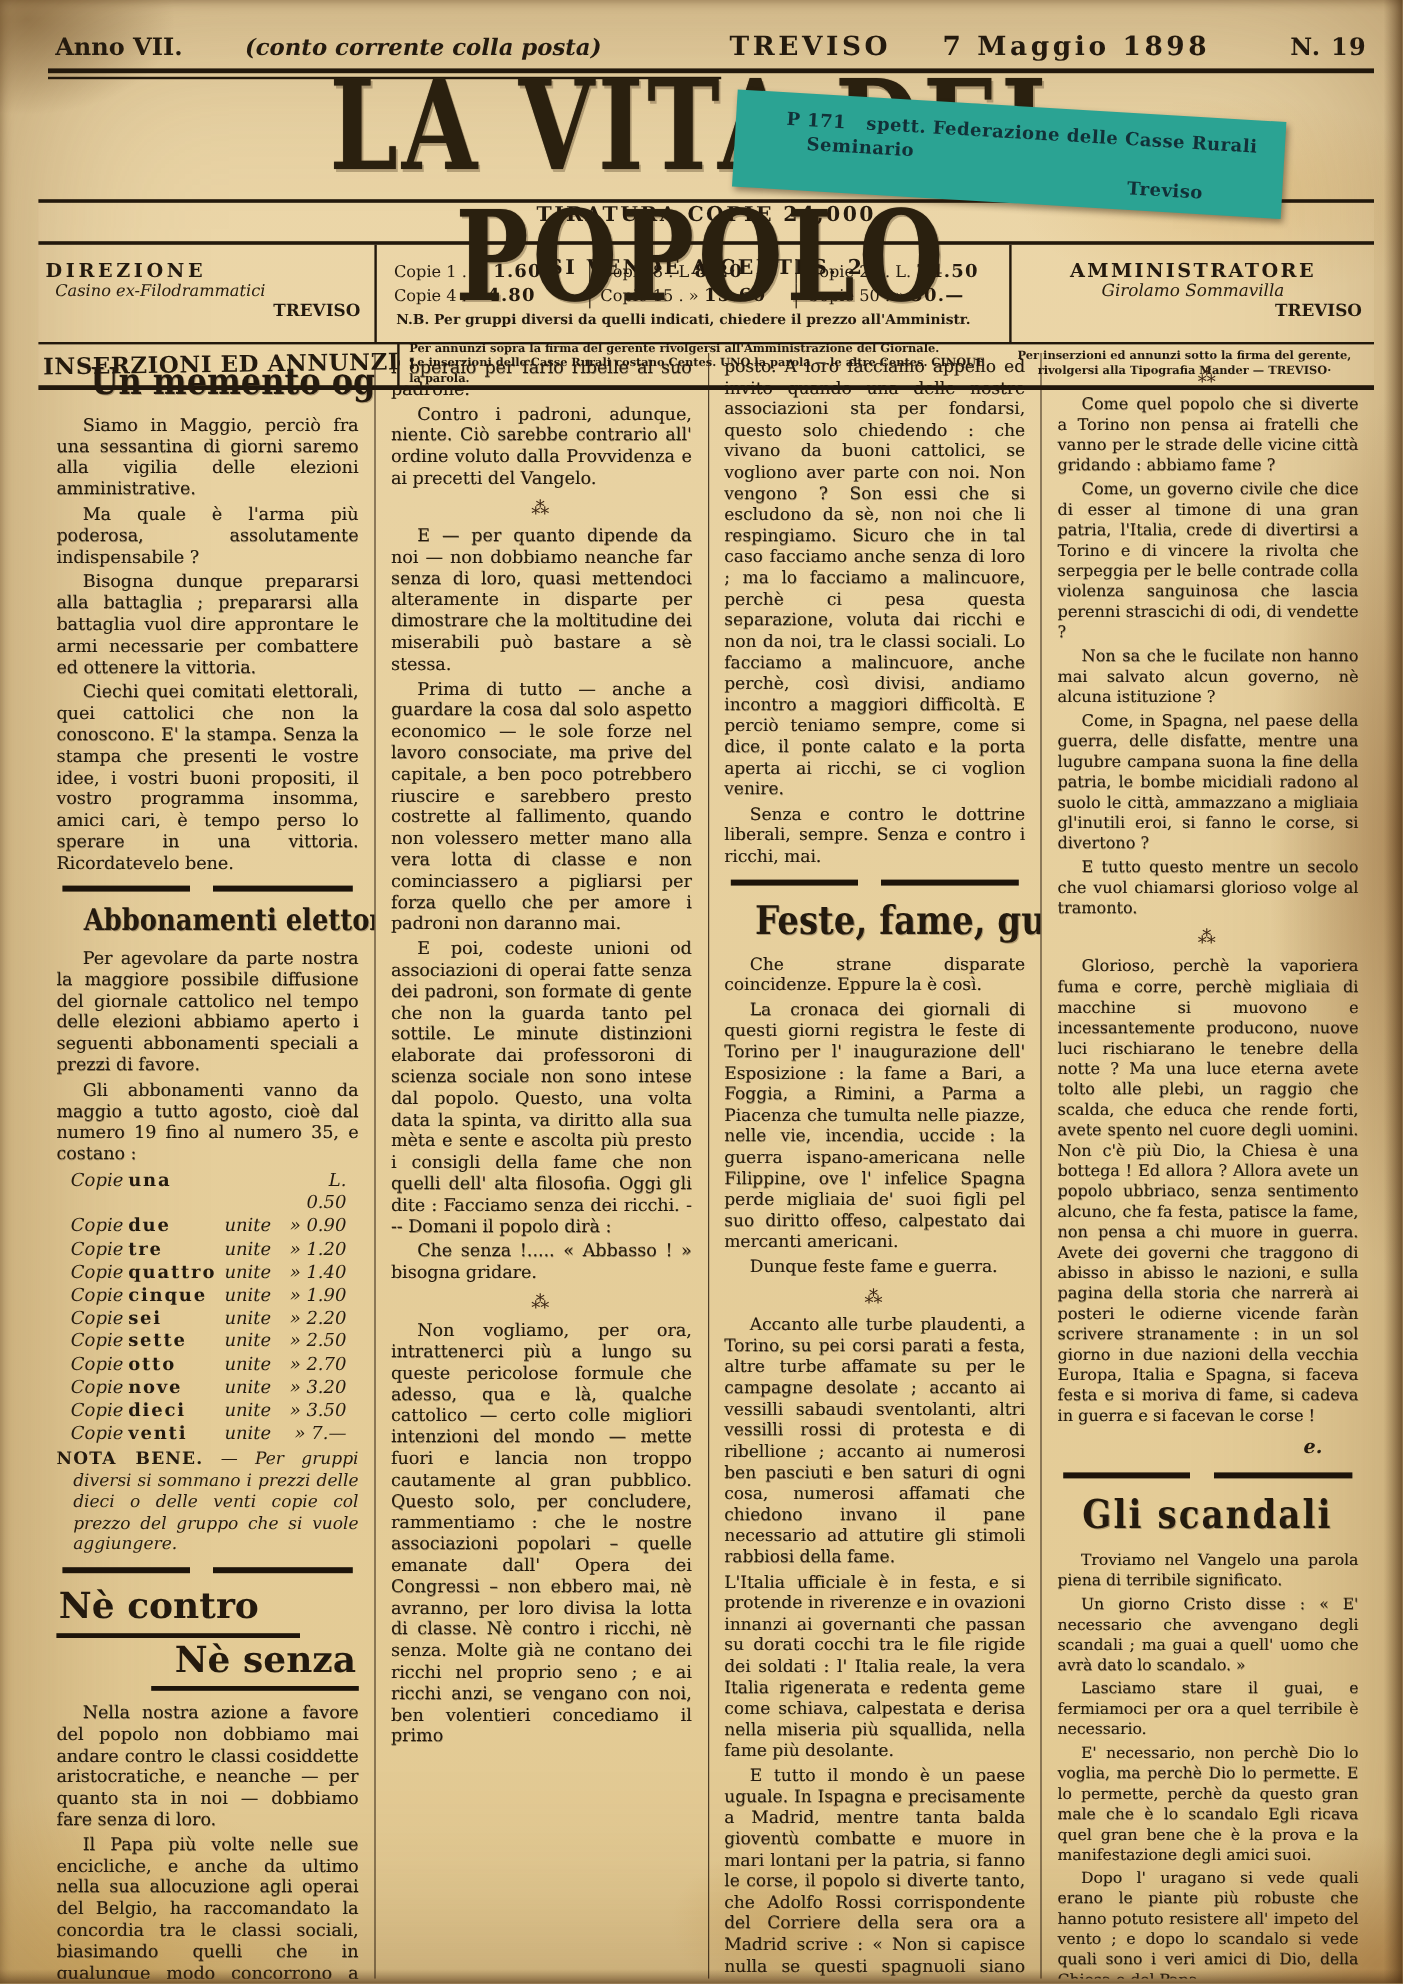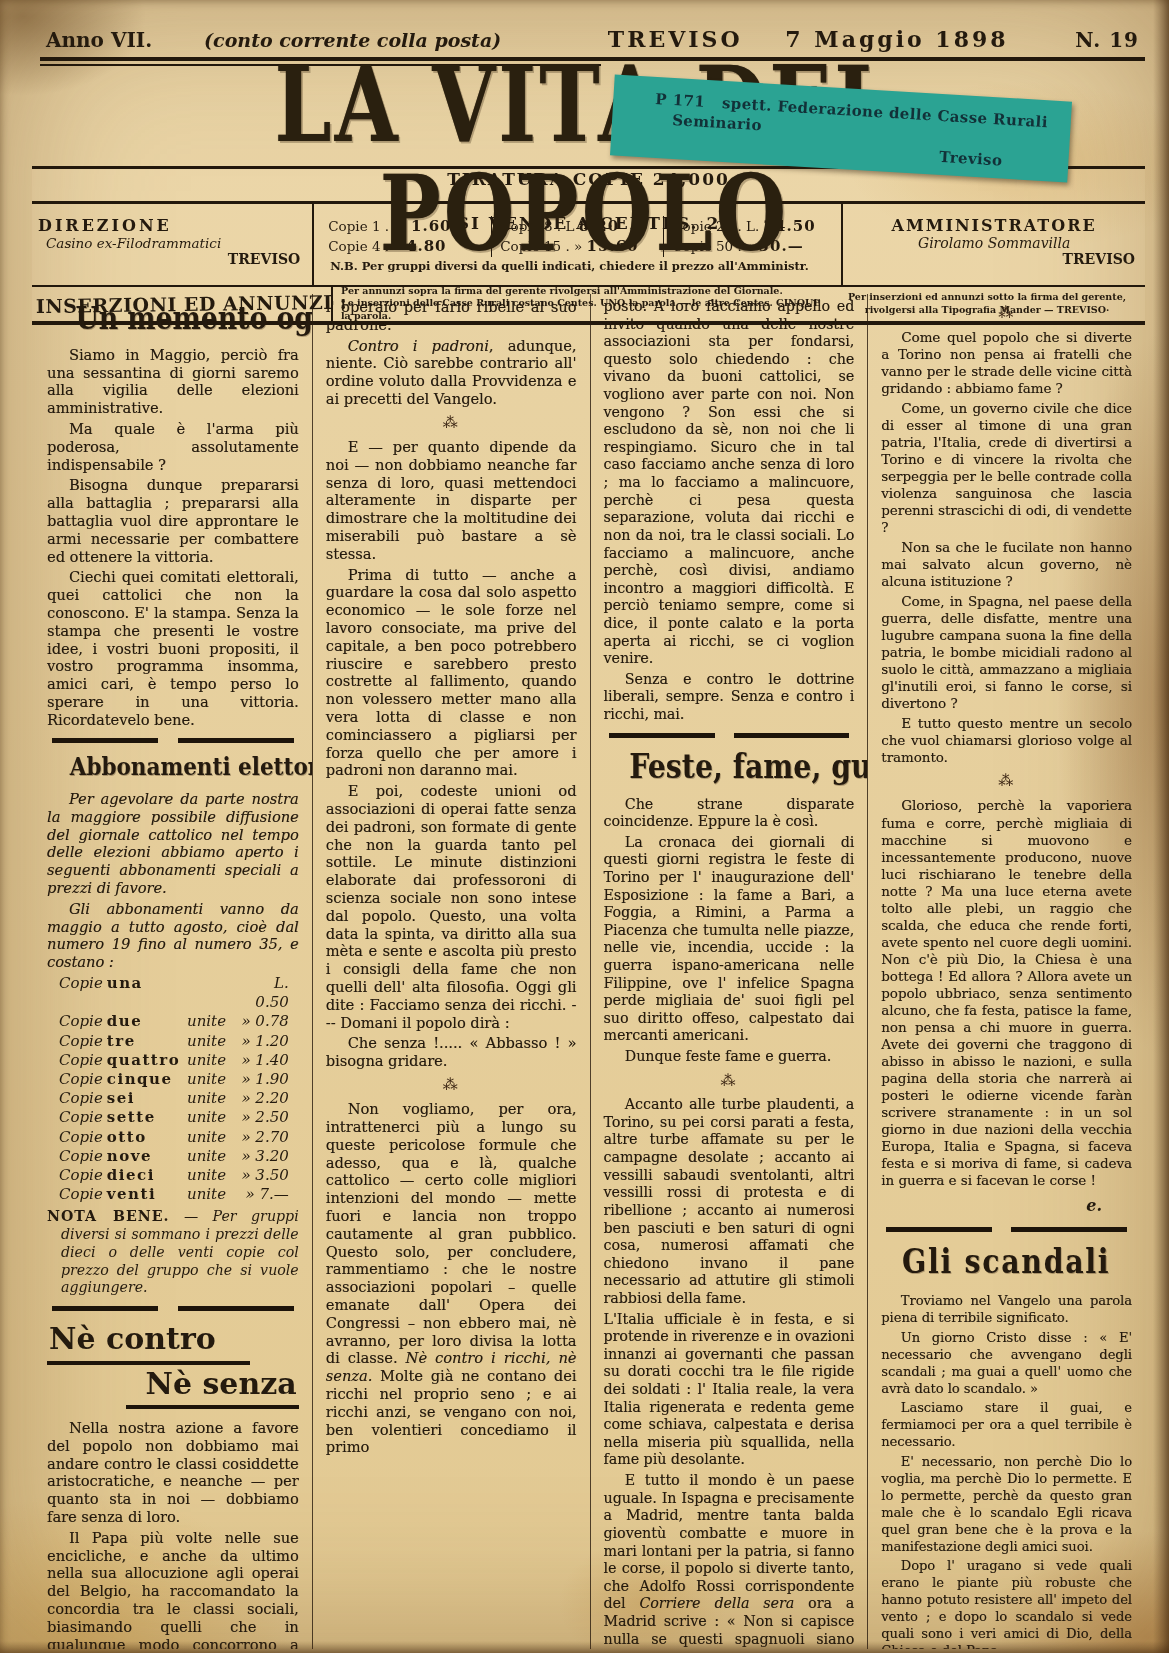--- a/index.html
+++ b/index.html
@@ -103,21 +103,21 @@
   .h-abbon span{font-size:25px;}
   .h-feste span{font-size:33px;}
   .h-scandali{margin:4px 0 10px 0;}
   .h-scandali span{font-size:33px;letter-spacing:2px;}
   .h-ne{font-weight:bold;font-size:30px;margin:4px 0 10px 0;line-height:1.25;}
   .h-ne .lft{display:inline-block;border-bottom:4px solid #1d140a;padding:0 34px 3px 2px;}
   .h-ne .rgt-wrap{text-align:right;}
   .h-ne .rgt{display:inline-block;border-bottom:4px solid #1d140a;padding:0 2px 3px 20px;}
 
   .asterism{text-align:center;font-size:15px;letter-spacing:2px;color:#3a2412;margin:6px 0;}
-  .ital{font-style:italic;}
+  .ital{}
   .pricelist{margin:2px 0 4px 0;}
   .pl-row{display:flex;font-style:italic;font-size:15px;line-height:1.28;padding-left:12px;}
   .pl-copie{width:128px;}
   .pl-qty{font-weight:bold;font-style:normal;letter-spacing:1.5px;padding-left:4px;}
   .pl-unite{width:52px;}
   .pl-price{flex:1;text-align:right;padding-right:10px;}
   .notabene{font-style:italic;margin:2px 0 4px 14px;text-indent:-14px;text-align:justify;font-size:14.2px;line-height:1.25;}
   .notabene b{font-style:normal;letter-spacing:1px;}
   .signature{text-align:right;font-style:italic;font-weight:bold;font-size:16px;padding:4px 30px 2px 0;}
 </style>
@@ -205,21 +205,21 @@
       <p class="ital">Gli abbonamenti vanno da maggio a tutto agosto, cioè dal numero 19 fino al numero 35, e costano :</p>
       <div class="pricelist">
         <div class="pl-row">
             <span class="pl-copie"><span>Copie</span><span class="pl-qty">una</span></span>
             <span class="pl-unite"></span>
             <span class="pl-price">L. 0.50</span>
           </div>
         <div class="pl-row">
             <span class="pl-copie"><span>Copie</span><span class="pl-qty">due</span></span>
             <span class="pl-unite">unite</span>
-            <span class="pl-price">» 0.78</span>
+            <span class="pl-price">» 0.90</span>
           </div>
         <div class="pl-row">
             <span class="pl-copie"><span>Copie</span><span class="pl-qty">tre</span></span>
             <span class="pl-unite">unite</span>
             <span class="pl-price">» 1.20</span>
           </div>
         <div class="pl-row">
             <span class="pl-copie"><span>Copie</span><span class="pl-qty">quattro</span></span>
             <span class="pl-unite">unite</span>
             <span class="pl-price">» 1.40</span>

